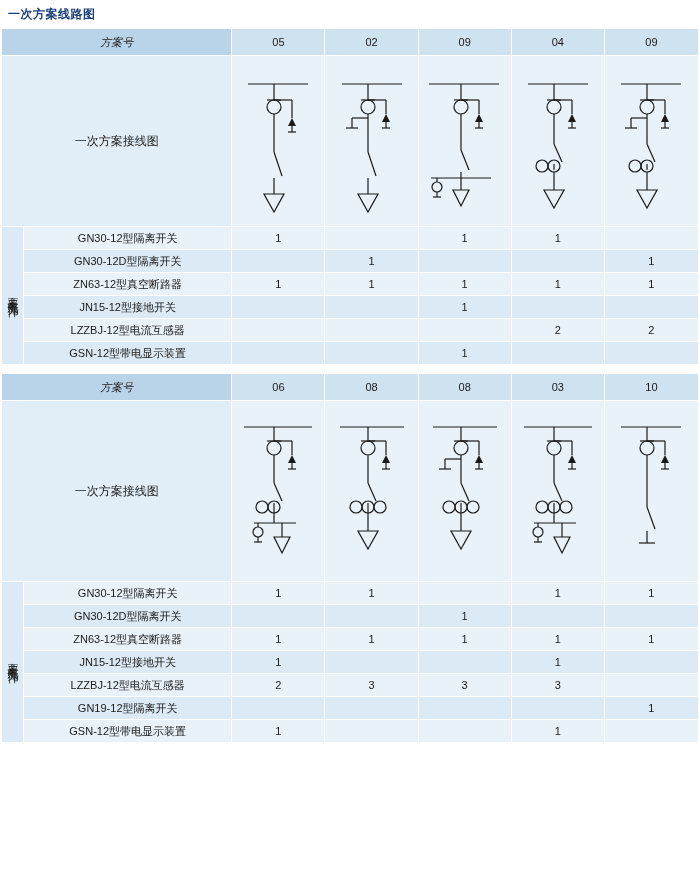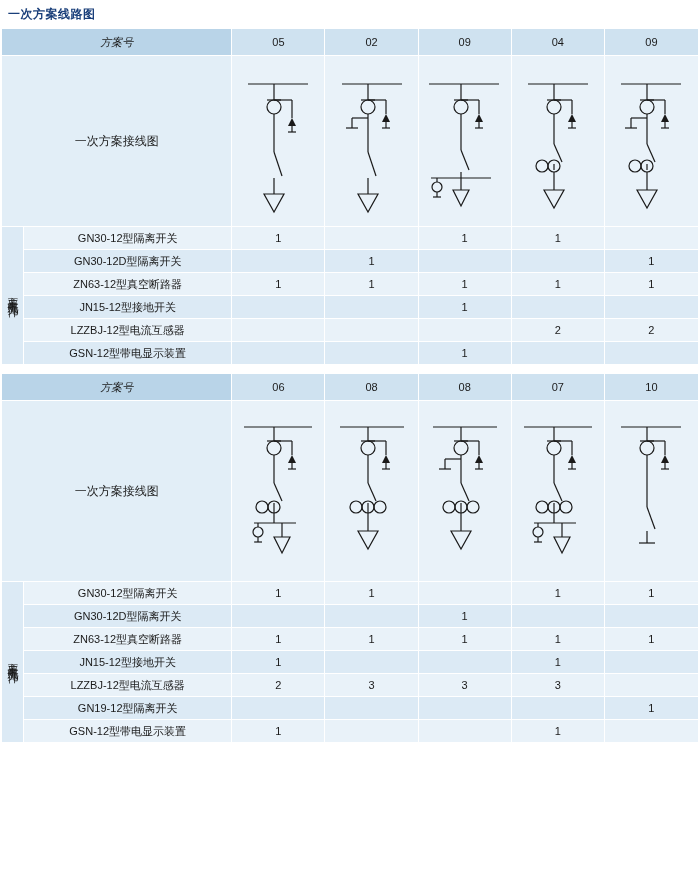--- a/index.html
+++ b/index.html
@@ -313,21 +313,21 @@
       <col style="width:93px">
       <col style="width:93px">
       <col style="width:94px">
     </colgroup>
     <tbody>
         <tr>
       <th class="hdr" colspan="2">方案号</th>
       <th class="hdr-num">06</th>
       <th class="hdr-num">08</th>
       <th class="hdr-num">08</th>
-      <th class="hdr-num">07</th>
+      <th class="hdr-num">03</th>
       <th class="hdr-num">10</th>
     </tr>
     <tr class="diagrow">
       <td class="labelcell diaglabel" colspan="2">一次方案接线图</td>
 
       <td class="diagcell">
         <svg width="88" height="160" viewBox="0 0 88 160">
           <g stroke="#1a1a1a" stroke-width="1.2" fill="none">
             <line x1="10" y1="16" x2="78" y2="16"></line>
             <line x1="40" y1="16" x2="40" y2="30"></line>

